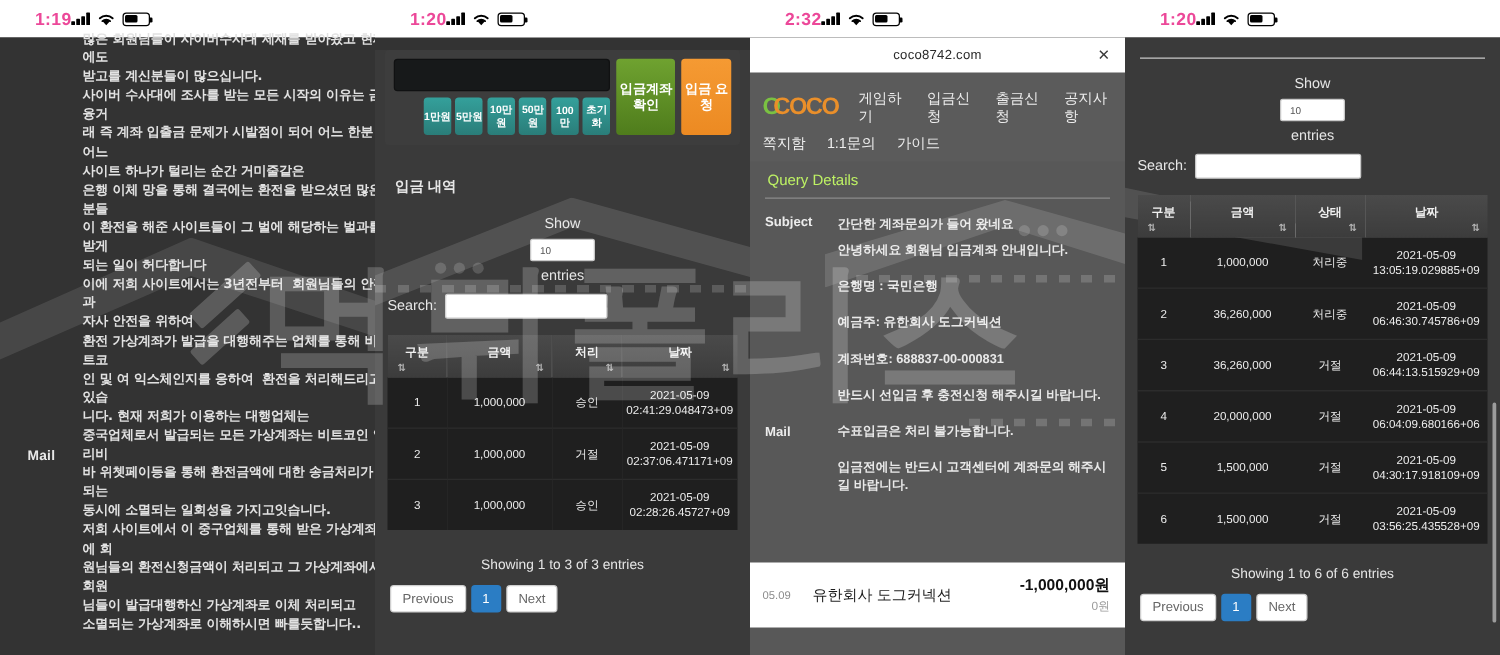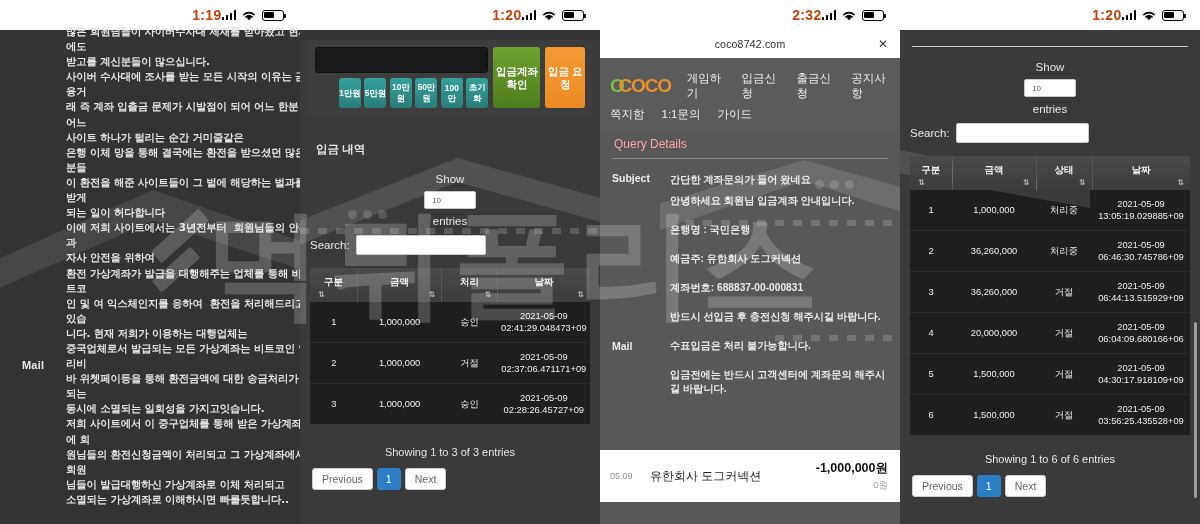--- a/index.html
+++ b/index.html
@@ -8,22 +8,22 @@
 
   .stage { position:relative; width:1200px; height:524px; display:flex; }
 
   .panel { position:relative; height:524px; overflow:hidden; background:#333333; }
   .p1 { width:300px; }
   .p2 { width:300px; }
   .p3 { width:300px; }
   .p4 { width:300px; }
 
   
-  .statusbar { height:30px; background:#ffffff; color:#c2410c; display:flex;
-    align-items:center; justify-content:flex-end; padding:12px 14px; flex:0 0 auto; }
+  .statusbar { height:30px; background:#ffffff; color:#ec4899; display:flex;
+    align-items:center; justify-content:flex-start; padding:12px 14px; flex:0 0 auto; }
   .sb-time { font-size:14px; font-weight:700; letter-spacing:.3px; margin-left:14px; }
   .sb-icons { display:flex; align-items:center; gap:6px; margin-right:2px; }
   .ic-signal { display:inline-flex; align-items:flex-end; gap:1.5px; height:10px; }
   .ic-signal i { display:block; width:2.5px; background:#000; border-radius:.5px; }
   .ic-signal i:nth-child(1){height:3.5px;}
   .ic-signal i:nth-child(2){height:5.5px;}
   .ic-signal i:nth-child(3){height:7.5px;}
   .ic-signal i:nth-child(4){height:10px;}
   .ic-wifi svg { display:block; }
   .ic-batt { width:22px; height:11px; border:1.3px solid #000; border-radius:3px;
@@ -107,21 +107,21 @@
   .btc .amt { color:#e8c24a; }
   .uname { color:#f2f2f2; font-size:12.5px; letter-spacing:-.2px; }
   .user-ic { display:inline-block; vertical-align:-2px; margin-right:2px; }
   .brandrow { display:flex; align-items:center; gap:16px; margin-top:7px; }
   .brand { font-size:19px; font-weight:700; color:#ea8f2a; letter-spacing:-1.2px;
     display:flex; align-items:center; }
   .brand .o1 { color:#7ac142; margin-right:-5px; }
   .navitem { font-size:11.5px; color:#ededed; }
   .brandrow2 { display:flex; gap:17px; margin-top:6px; }
 
-  .qd-title { color:#fca5a5; font-size:12px; margin:8px 0 0 14px; }
+  .qd-title { color:#bef264; font-size:12px; margin:8px 0 0 14px; }
   .qd-hr { height:1px; background:#8a8a8a; margin:7px 12px 0 12px; }
   .qd-grid { margin-top:13px; padding:0 12px; }
   .qd-line { display:flex; }
   .qd-key { width:58px; flex:0 0 58px; color:#ececec; font-size:10.5px; font-weight:700; }
   .qd-val { color:#e9e9e9; font-size:10.2px; font-weight:700; line-height:15px; }
   .qd-body { margin-top:7px; }
   .qd-body p { color:#e9e9e9; font-size:10.2px; font-weight:700; margin-bottom:15px;
     line-height:14px; }
   .qd-mailkey { position:absolute; left:12px; top:310px; color:#ececec; font-size:10.5px;
     font-weight:700; }

